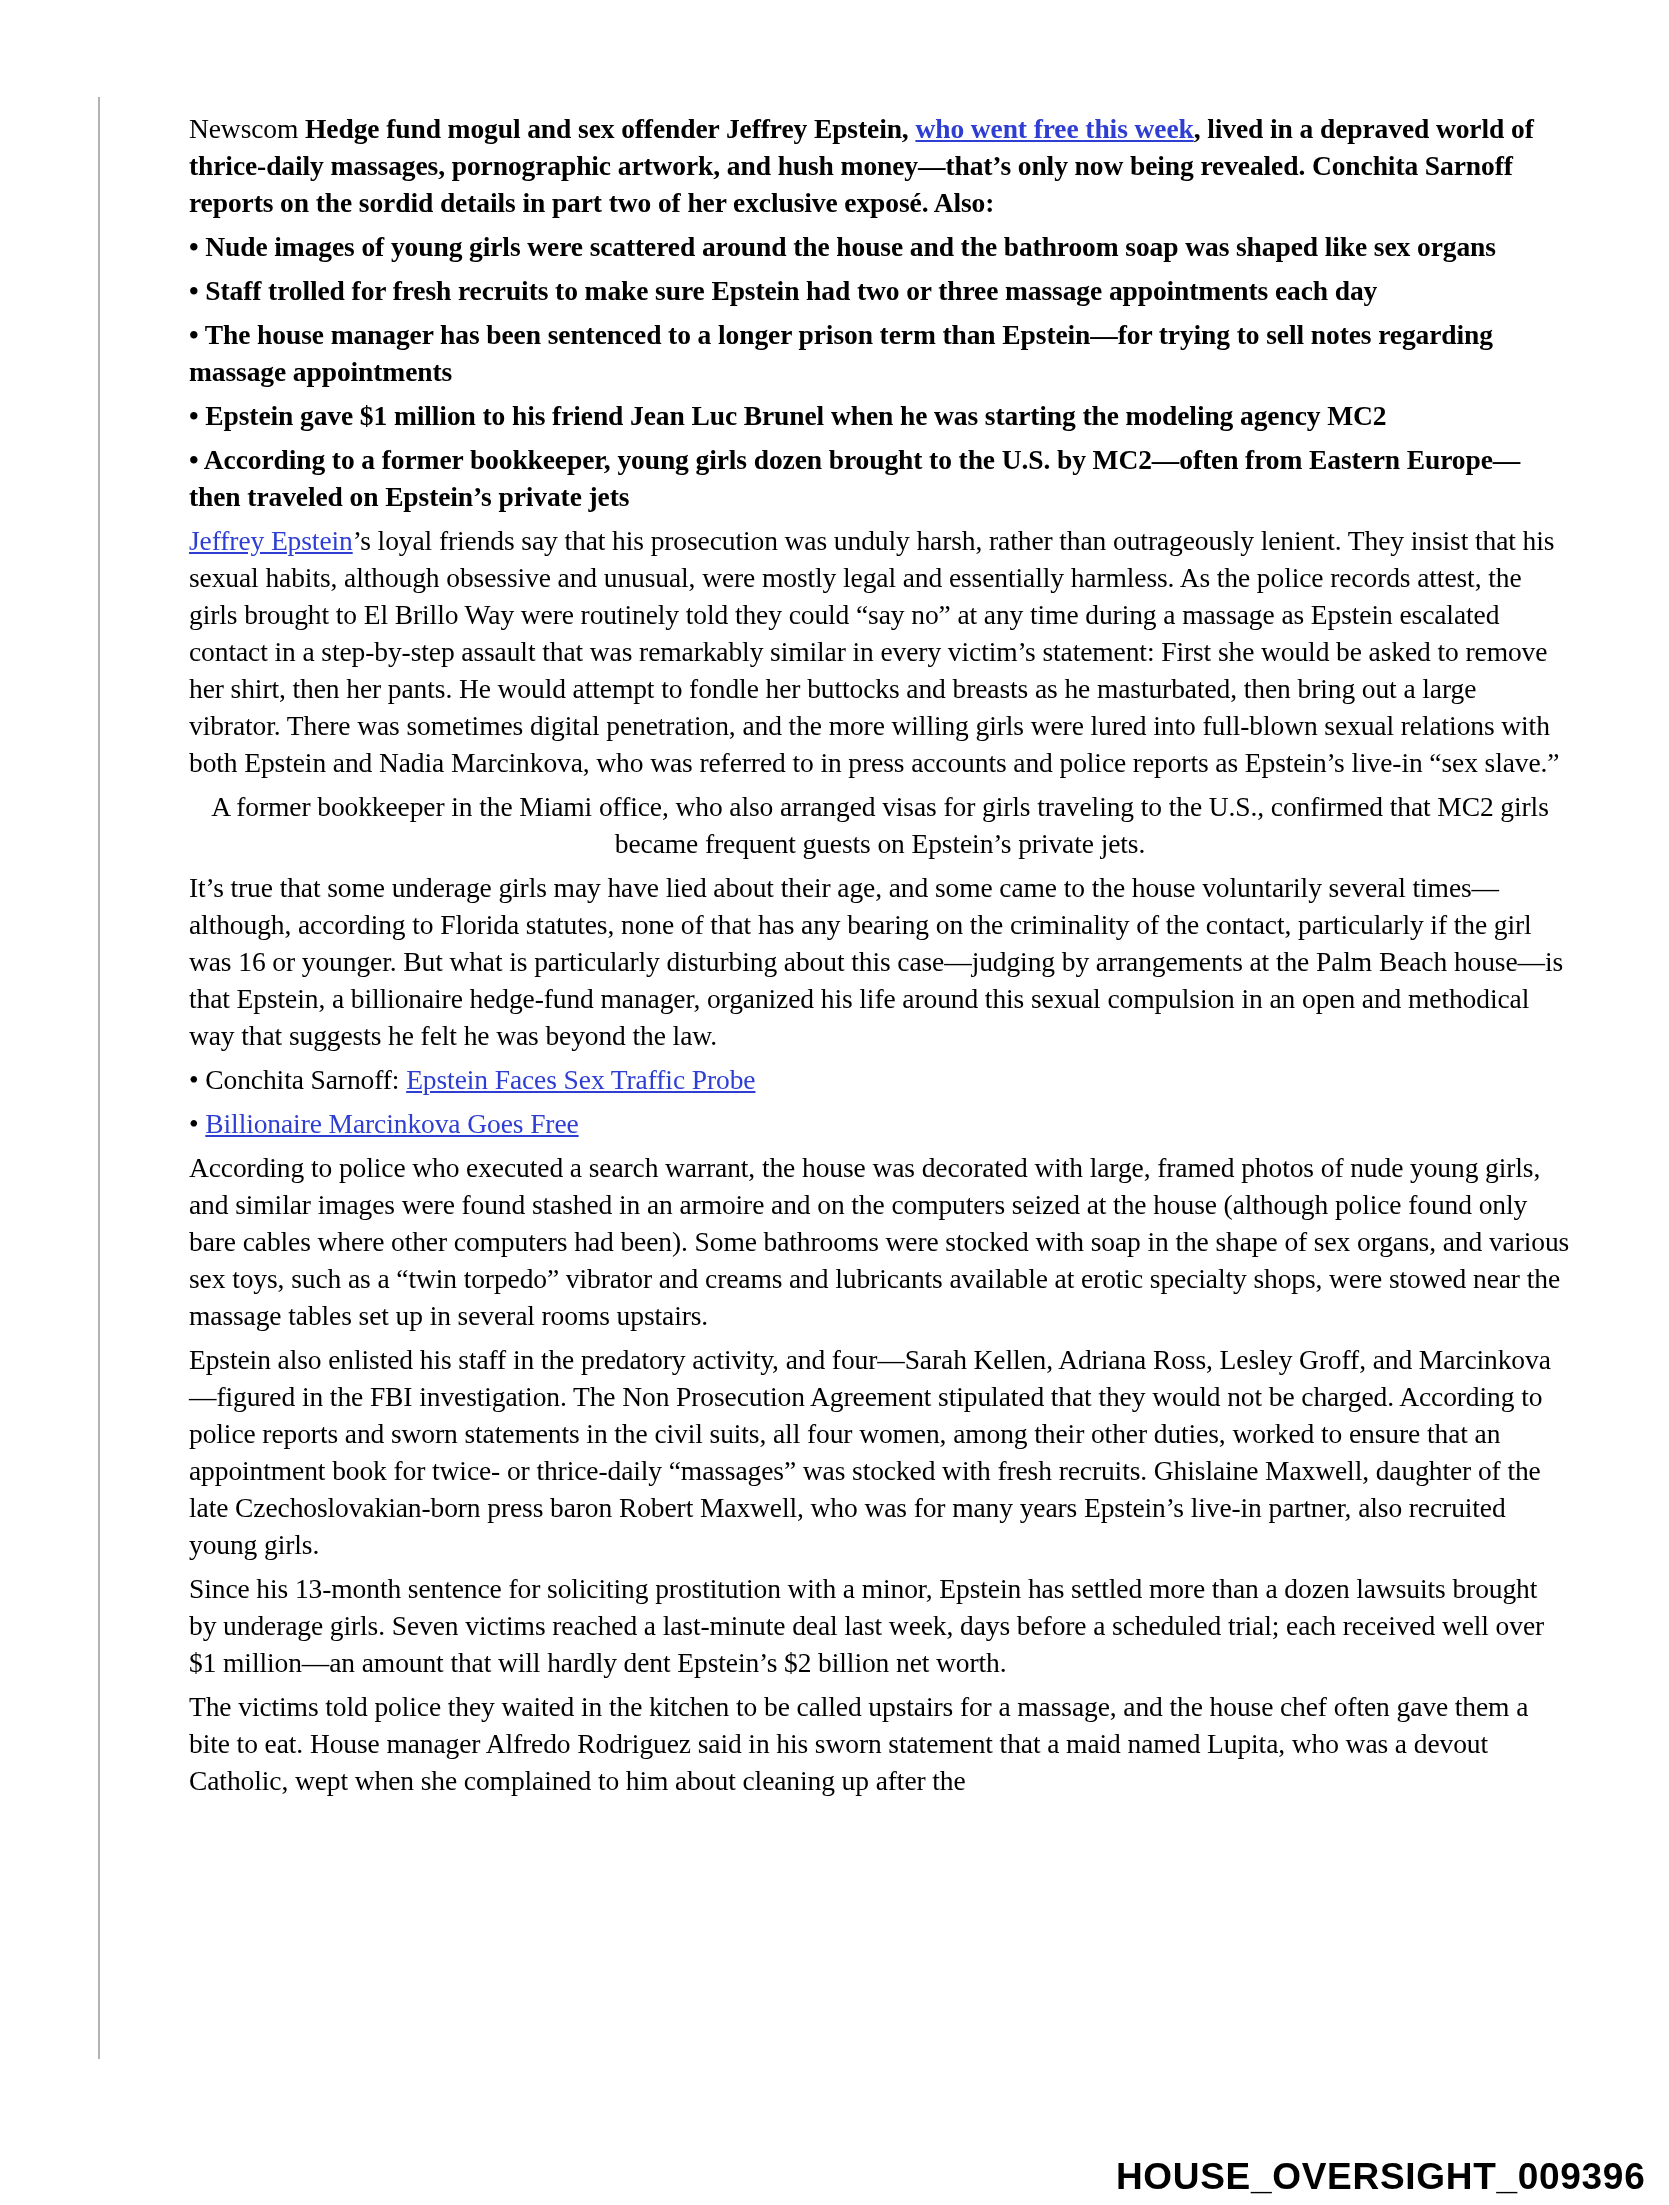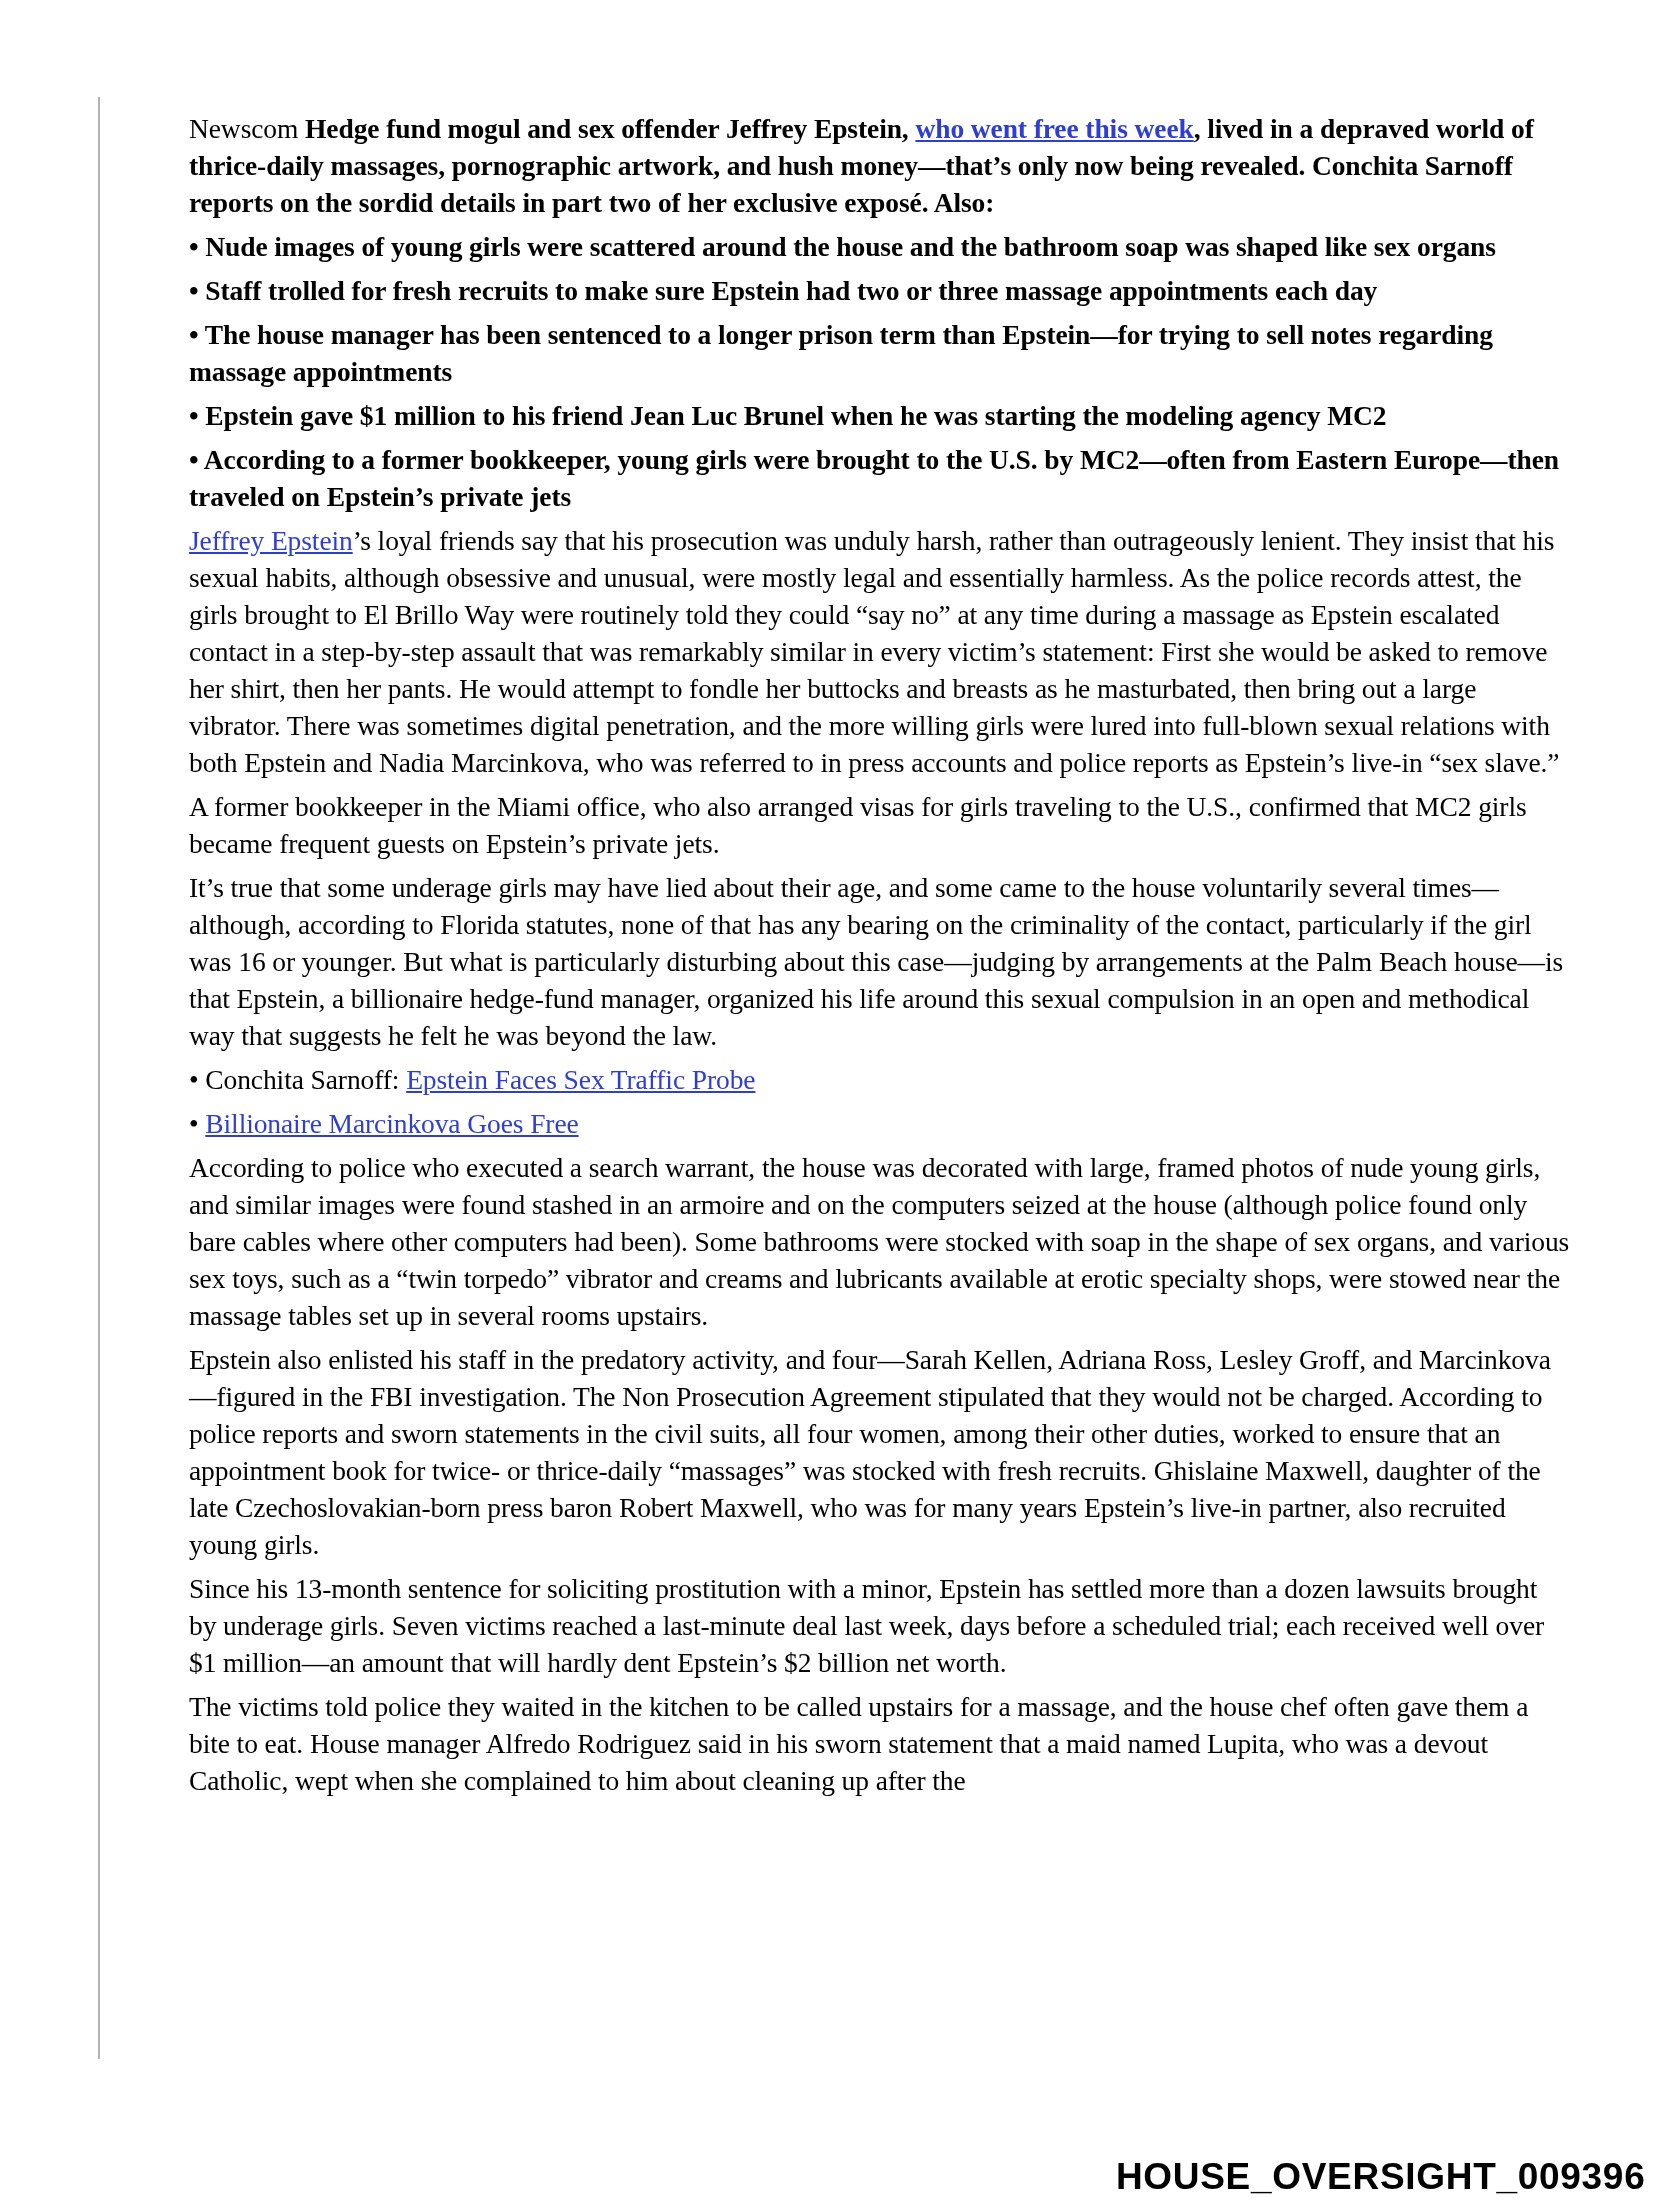--- a/index.html
+++ b/index.html
@@ -24,21 +24,21 @@
     position: absolute;
     left: 182px;
     top: 103px;
     width: 1396px;
     font-size: 27.5px;
     line-height: 37px;
     letter-spacing: -0.1px;
     color: #000000;
   }
   .para { margin: 7px; text-align: left; }
-  .para.center { }
+  .para.center { text-align: center; }
   .b { font-weight: 700; }
   a.link {
     color: var(--link-color, #2e3ed2);
     text-decoration: underline;
     cursor: pointer;
   }
   .bates {
     position: absolute;
     right: 23.6px;
     top: 2156px;
@@ -54,21 +54,21 @@
 <body>
 
 <div class="page">
   <div class="left-rule"></div>
   <div class="article">
       <p class="para"><span>Newscom </span><span class="b">Hedge fund mogul and sex offender Jeffrey Epstein, </span><a class="b link">who went free this week</a><span class="b">, lived in a depraved world of thrice-daily massages, pornographic artwork, and hush money—that’s only now being revealed. Conchita Sarnoff reports on the sordid details in part two of her exclusive exposé. Also:</span></p>
       <p class="para"><span class="b">• Nude images of young girls were scattered around the house and the bathroom soap was shaped like sex organs</span></p>
       <p class="para"><span class="b">• Staff trolled for fresh recruits to make sure Epstein had two or three massage appointments each day</span></p>
       <p class="para"><span class="b">• The house manager has been sentenced to a longer prison term than Epstein—for trying to sell notes regarding massage appointments</span></p>
       <p class="para"><span class="b">• Epstein gave $1 million to his friend Jean Luc Brunel when he was starting the modeling agency MC2</span></p>
-      <p class="para"><span class="b">• According to a former bookkeeper, young girls were brought to the U.S. by MC2—often from Eastern Europe—then traveled on Epstein’s private jets</span></p>
+      <p class="para"><span class="b">• According to a former bookkeeper, young girls dozen brought to the U.S. by MC2—often from Eastern Europe—then traveled on Epstein’s private jets</span></p>
       <p class="para"><a class="link">Jeffrey Epstein</a><span>’s loyal friends say that his prosecution was unduly harsh, rather than outrageously lenient. They insist that his sexual habits, although obsessive and unusual, were mostly legal and essentially harmless. As the police records attest, the girls brought to El Brillo Way were routinely told they could “say no” at any time during a massage as Epstein escalated contact in a step-by-step assault that was remarkably similar in every victim’s statement: First she would be asked to remove her shirt, then her pants. He would attempt to fondle her buttocks and breasts as he masturbated, then bring out a large vibrator. There was sometimes digital penetration, and the more willing girls were lured into full-blown sexual relations with both Epstein and Nadia Marcinkova, who was referred to in press accounts and police reports as Epstein’s live-in “sex slave.”</span></p>
       <p class="para center"><span>A former bookkeeper in the Miami office, who also arranged visas for girls traveling to the U.S., confirmed that MC2 girls became frequent guests on Epstein’s private jets.</span></p>
       <p class="para"><span>It’s true that some underage girls may have lied about their age, and some came to the house voluntarily several times—although, according to Florida statutes, none of that has any bearing on the criminality of the contact, particularly if the girl was 16 or younger. But what is particularly disturbing about this case—judging by arrangements at the Palm Beach house—is that Epstein, a billionaire hedge-fund manager, organized his life around this sexual compulsion in an open and methodical way that suggests he felt he was beyond the law.</span></p>
       <p class="para"><span>• Conchita Sarnoff: </span><a class="link">Epstein Faces Sex Traffic Probe</a></p>
       <p class="para"><span>• </span><a class="link">Billionaire Marcinkova Goes Free</a></p>
       <p class="para"><span>According to police who executed a search warrant, the house was decorated with large, framed photos of nude young girls, and similar images were found stashed in an armoire and on the computers seized at the house (although police found only bare cables where other computers had been). Some bathrooms were stocked with soap in the shape of sex organs, and various sex toys, such as a “twin torpedo” vibrator and creams and lubricants available at erotic specialty shops, were stowed near the massage tables set up in several rooms upstairs.</span></p>
       <p class="para"><span>Epstein also enlisted his staff in the predatory activity, and four—Sarah Kellen, Adriana Ross, Lesley Groff, and Marcinkova—figured in the FBI investigation. The Non Prosecution Agreement stipulated that they would not be charged. According to police reports and sworn statements in the civil suits, all four women, among their other duties, worked to ensure that an appointment book for twice- or thrice-daily “massages” was stocked with fresh recruits. Ghislaine Maxwell, daughter of the late Czechoslovakian-born press baron Robert Maxwell, who was for many years Epstein’s live-in partner, also recruited young girls.</span></p>
       <p class="para"><span>Since his 13-month sentence for soliciting prostitution with a minor, Epstein has settled more than a dozen lawsuits brought by underage girls. Seven victims reached a last-minute deal last week, days before a scheduled trial; each received well over $1 million—an amount that will hardly dent Epstein’s $2 billion net worth.</span></p>
       <p class="para"><span>The victims told police they waited in the kitchen to be called upstairs for a massage, and the house chef often gave them a bite to eat. House manager Alfredo Rodriguez said in his sworn statement that a maid named Lupita, who was a devout Catholic, wept when she complained to him about cleaning up after the</span></p>
     </div>

